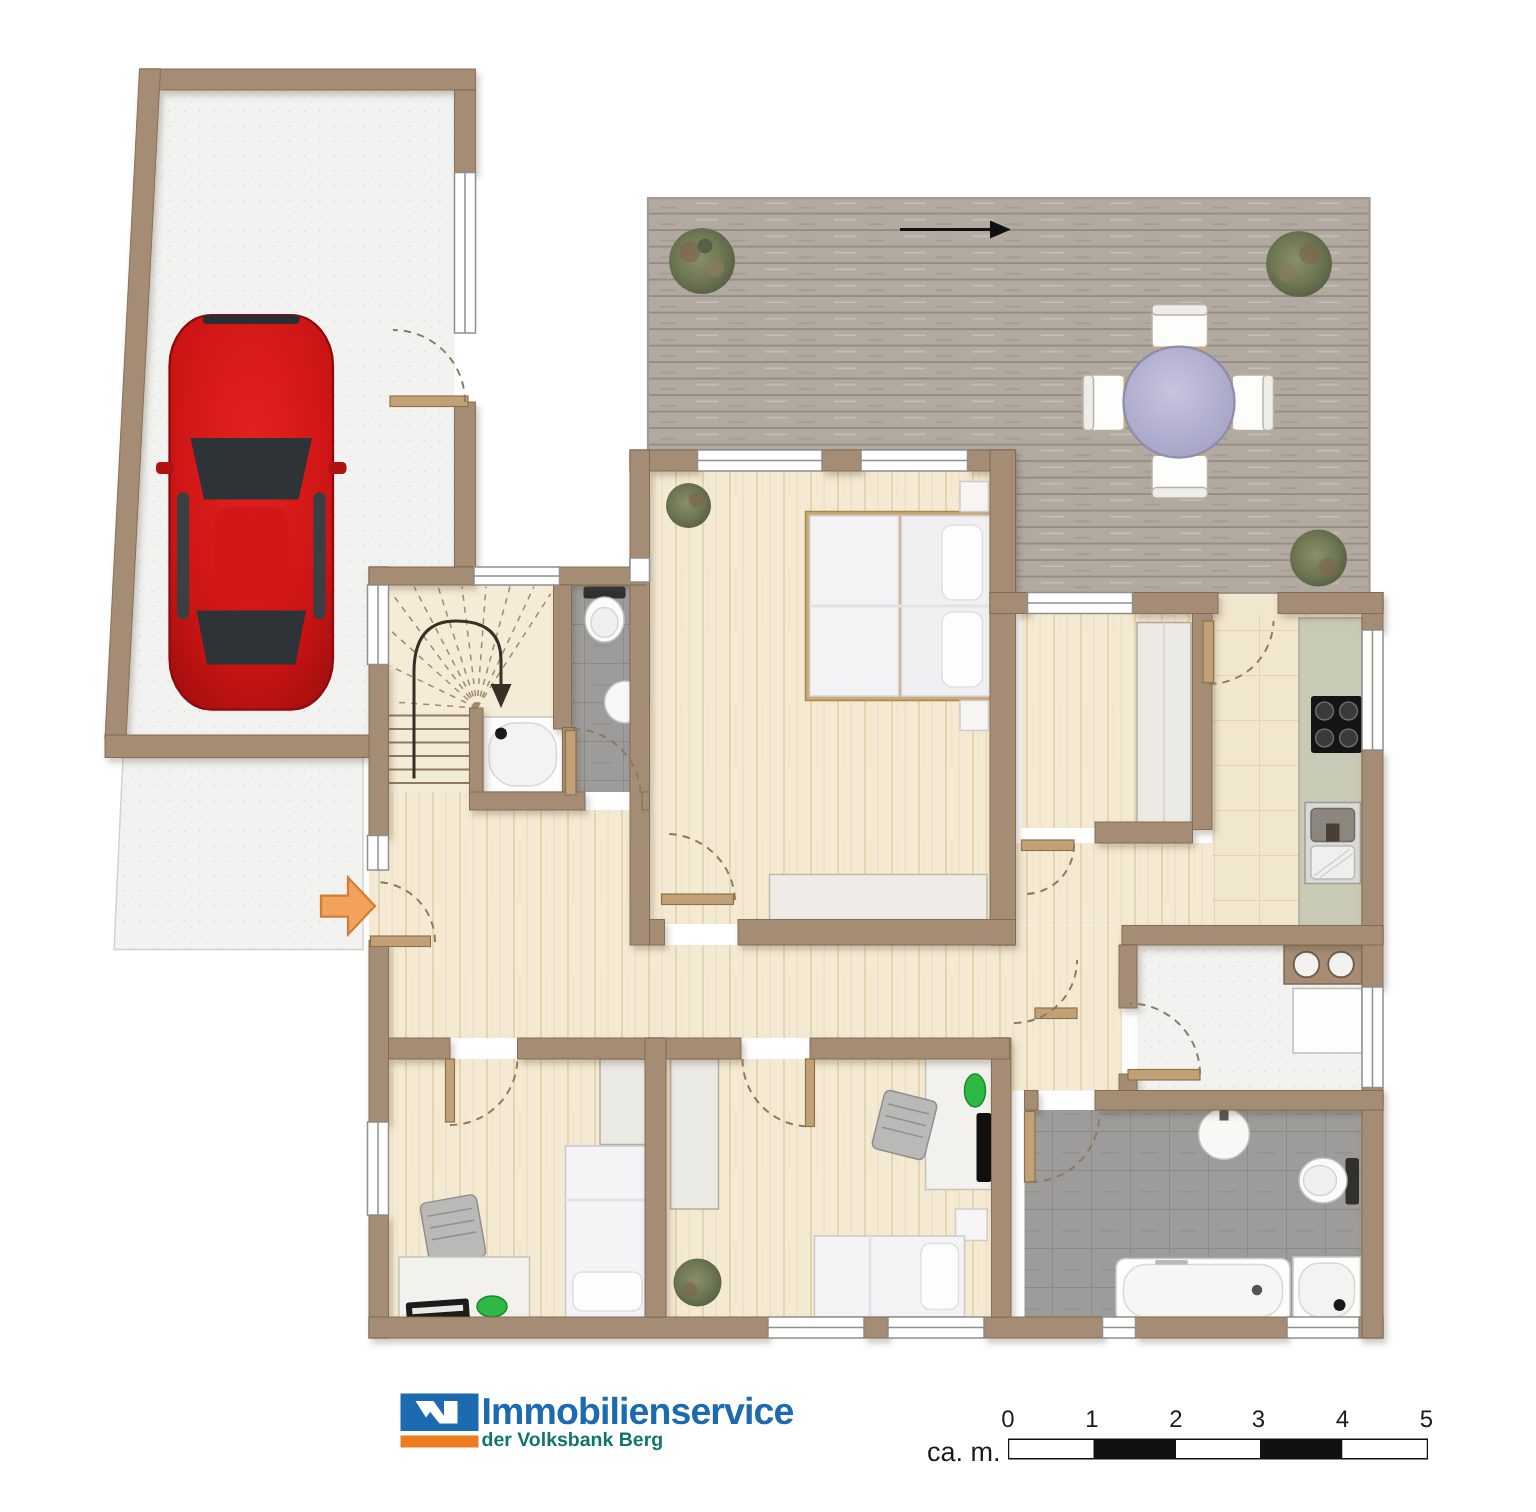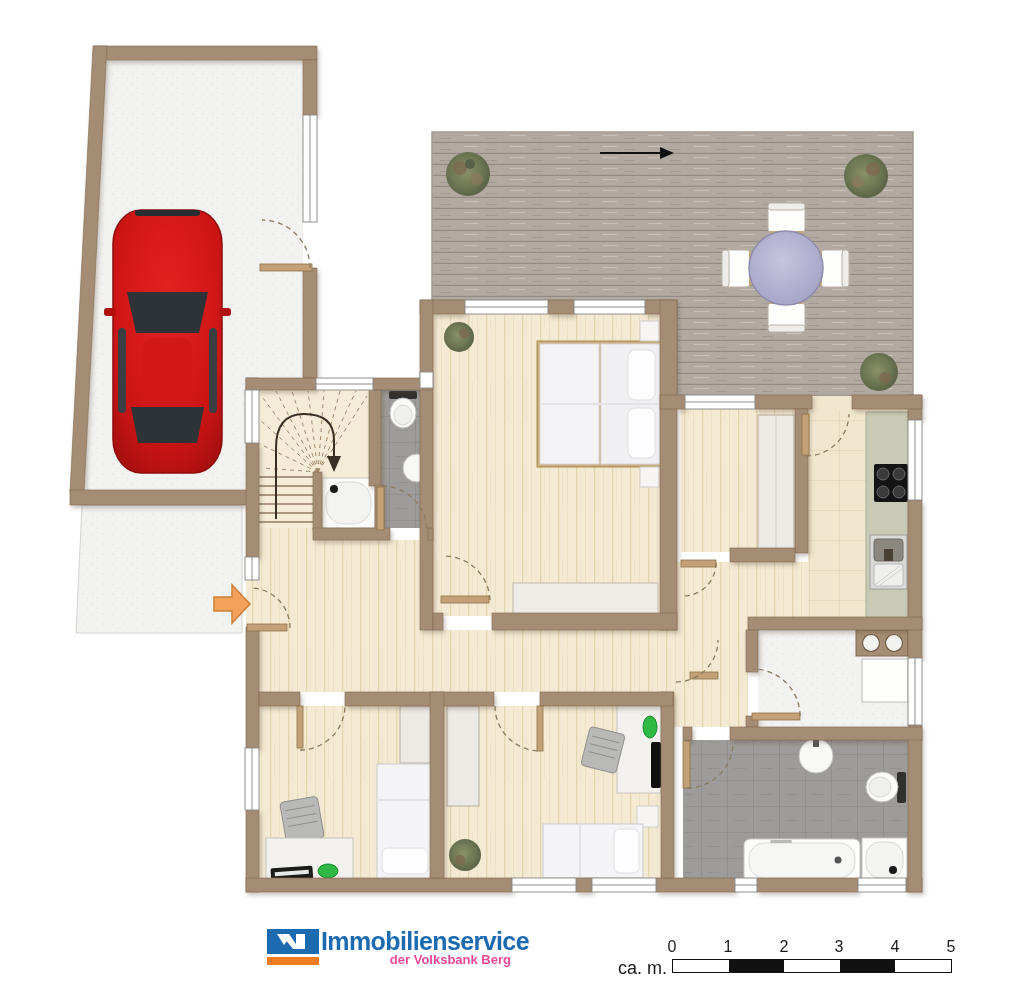--- a/index.html
+++ b/index.html
@@ -7,22 +7,22 @@
         font-family:"Liberation Sans",sans-serif;}
   .plan-svg{position:absolute;left:0;top:0;}
   
   .footer{position:absolute;left:12px;top:920px;width:1024px;height:80px;}
   .logo{position:absolute;left:255px;top:9px;width:260px;height:46px;}
   .logo-mark{position:absolute;left:0;top:0;width:52px;height:37px;}
   .logo-box{position:absolute;left:0;top:0;width:52px;height:25px;background:#1c6ab0;}
   .logo-bar{position:absolute;left:0;top:28px;width:52px;height:8px;background:#ee7c1e;}
   .brand{position:absolute;left:54px;top:-2px;width:210px;font-size:25px;font-weight:bold;
          color:#1c6ab0;letter-spacing:-0.6px;white-space:nowrap;}
-  .brand-sub{position:absolute;left:54px;top:23px;width:190px;text-align:right;
-         font-size:13px;font-weight:bold;color:#ec4899;white-space:nowrap;}
+  .brand-sub{position:absolute;left:54px;top:23px;width:190px;
+         font-size:13px;font-weight:bold;color:#0f766e;white-space:nowrap;}
   .scale{position:absolute;left:600px;top:10px;width:360px;height:50px;color:#1a1a1a;}
   .scale-label{position:absolute;left:6px;top:28px;font-size:18px;}
   .scale-bar{position:absolute;left:60px;top:29px;width:278px;height:12px;
              border:1.5px solid #111;display:flex;background:#fff;}
   .seg{flex:1 1 0;}
   .seg.b{background:#111;}
   .seg.w{background:#fff;}
   .tick{position:absolute;top:8px;font-size:16px;transform:translateX(-50%);}
 </style>
 </head>

